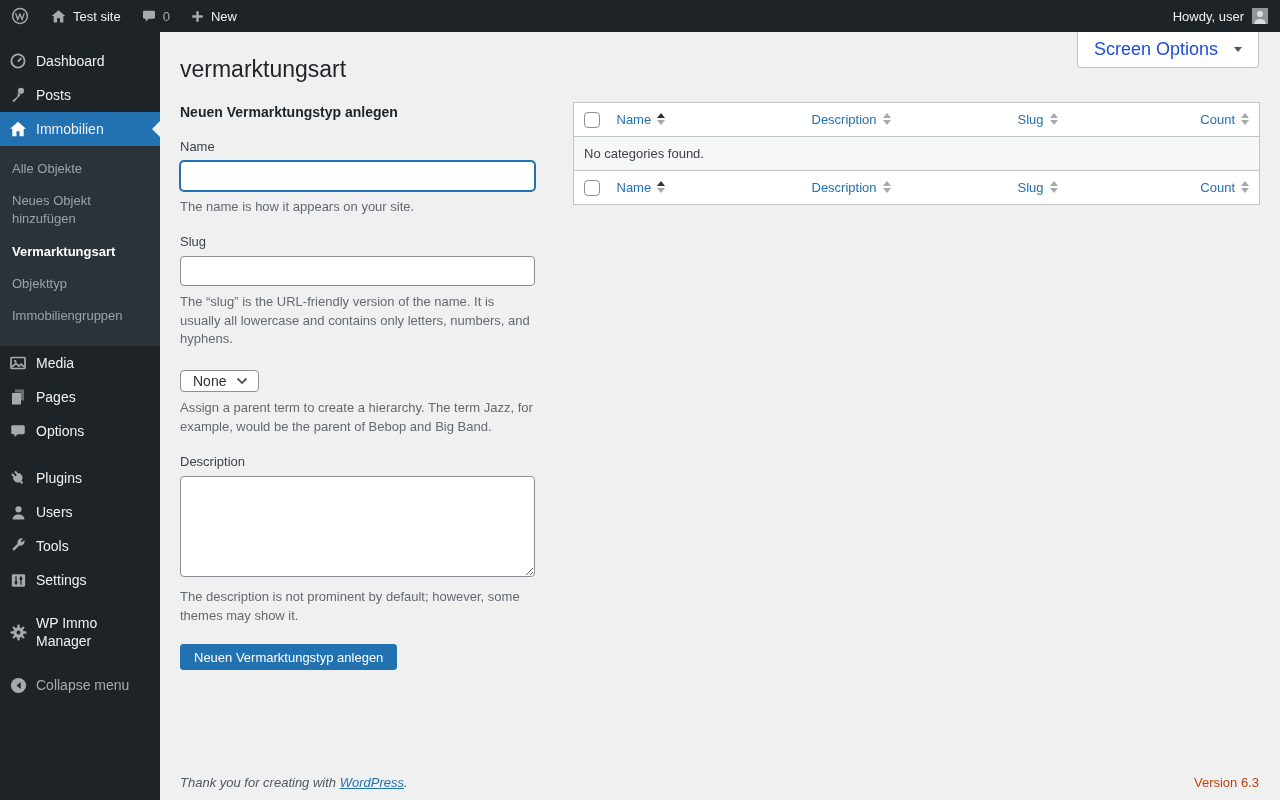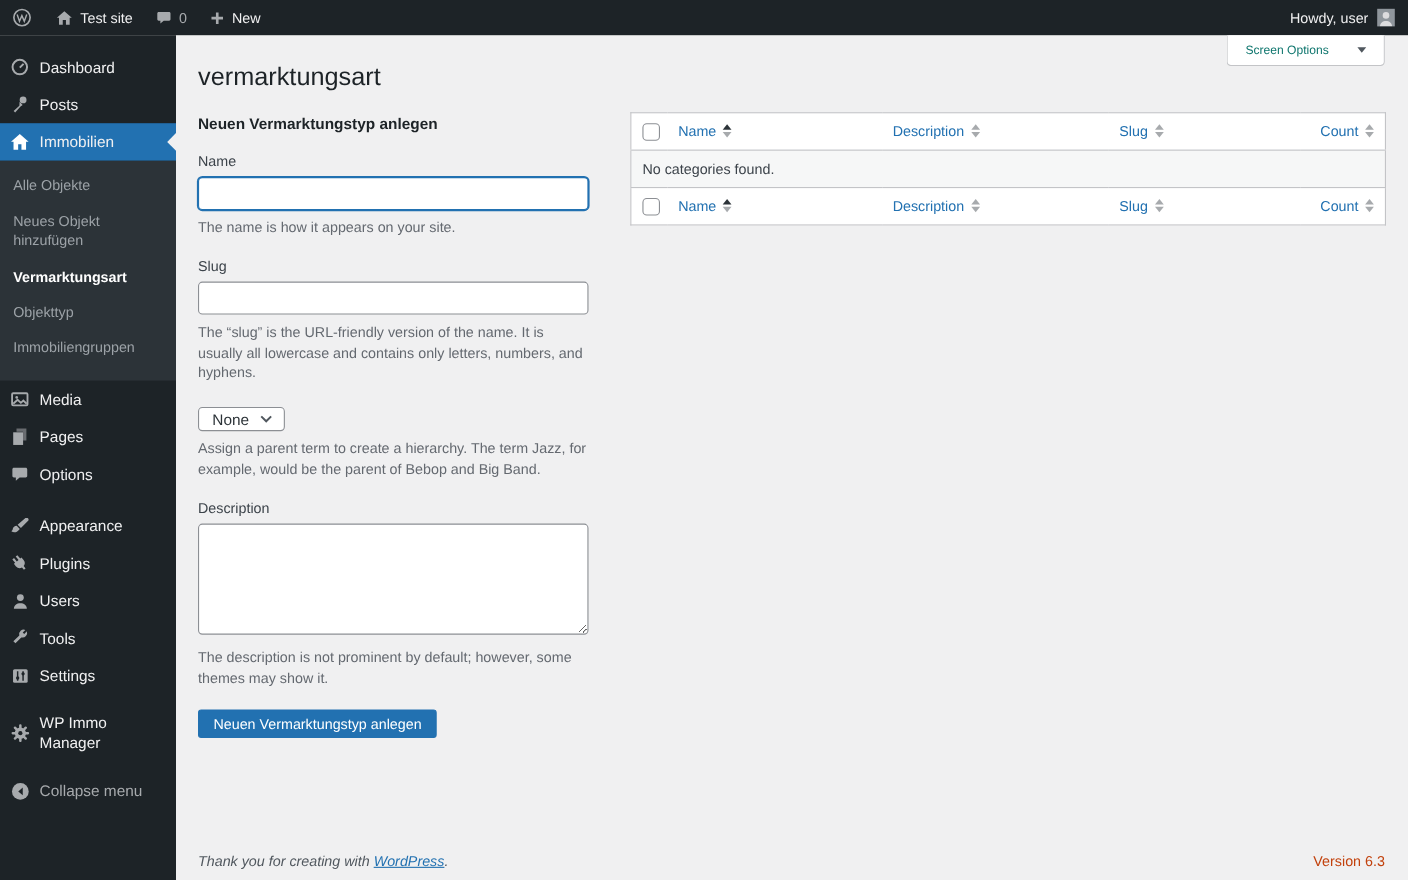--- a/index.html
+++ b/index.html
@@ -54,22 +54,22 @@
   .submenu-item.current { color:#fff; font-weight:bold; }
   .menu-sep { height:13px; }
   .collapse-row { margin-top:14px; color:#a7aaad; }
   .collapse-row .label { color:#a7aaad; }
 
   
   .content { flex:1; position:relative; padding:0 20px; }
   .screen-options {
     position:absolute; top:0; right:21px; background:#fff;
     border:1px solid #c3c4c7; border-top:none; border-radius:0 0 4px 4px;
-    padding:7px 16px; font-size:11px; color:#0f766e;
-    display:flex; align-items:center; gap:26px; cursor:pointer;
+    padding:7px 16px; font-size:18px; color:#1d4ed8;
+    display:flex; align-items:center; gap:16px; cursor:pointer;
   }
   .so-arrow { width:0; height:0; border:4px solid transparent; border-top:5px solid #50575e; margin-top:4px; }
 
   h1.page-title { font-size:23px; font-weight:400; color:#1d2327; margin:23px 0 0; line-height:1.3; }
 
   .columns { display:flex; margin-top:17px; }
   .form-col { width:355px; flex-shrink:0; margin-right:38px; }
   .table-col { flex:1; }
 
   h2.form-heading { font-size:14px; font-weight:bold; color:#1d2327; margin:0; padding:2px 0; }
@@ -253,28 +253,20 @@
           <path d="M4 3.5h12c.8 0 1.5.7 1.5 1.5v7c0 .8-.7 1.5-1.5 1.5H9.8L6 16.8v-3.3H4c-.8 0-1.5-.7-1.5-1.5V5c0-.8.7-1.5 1.5-1.5z"></path>
         </svg>
       </span>
       <span class="label">Options</span>
     </div>
 
     <div class="menu-sep"></div>
 
     <div class="menu-item">
       <span class="menu-icon">
-        <svg width="20" height="20" viewBox="0 0 20 20" fill="currentColor">
-          <path d="M16.6 3c.8 0 1.4.6 1.4 1.4 0 .4-.1.7-.4 1L11 12 8 9l6.6-5.6c.3-.3.6-.4 1-.4zM7.2 10l2.8 2.8-1.1 1.2c-.9.9-2 1.9-3.8 1.9-1 0-2-.3-2.8-1 .7-.4 1.2-1.1 1.3-1.9.2-1.8 1.7-3 3.6-3z"></path>
-        </svg>
-      </span>
-      <span class="label">Appearance</span>
-    </div>
-    <div class="menu-item">
-      <span class="menu-icon">
         <svg width="20" height="20" viewBox="0 0 20 20" fill="currentColor" transform="rotate(-40)">
           <path d="M7 3h2v4h2V3h2v4h1.5v3A4.5 4.5 0 0111 14.3V17H9v-2.7A4.5 4.5 0 015.5 10V7H7z"></path>
         </svg>
       </span>
       <span class="label">Plugins</span>
     </div>
     <div class="menu-item">
       <span class="menu-icon">
         <svg width="19" height="19" viewBox="0 0 20 20" fill="currentColor">
           <circle cx="10" cy="6.6" r="3.3"></circle>

